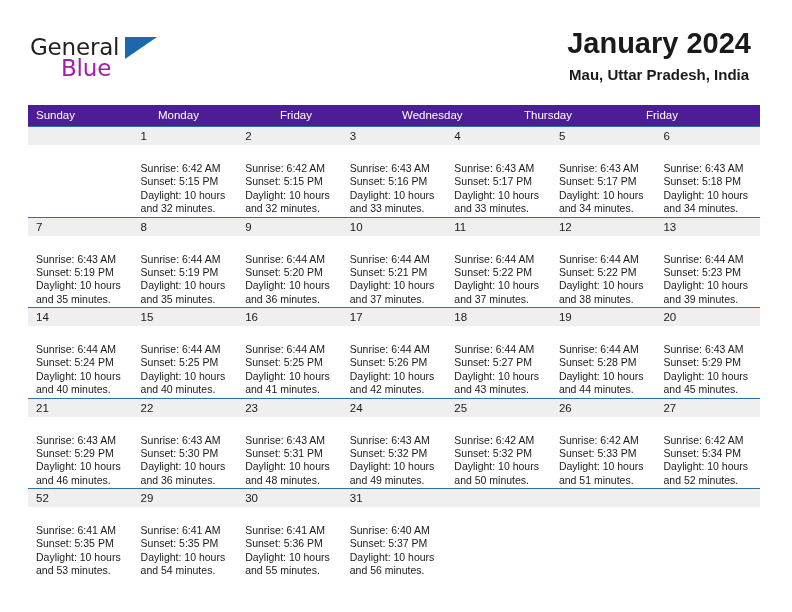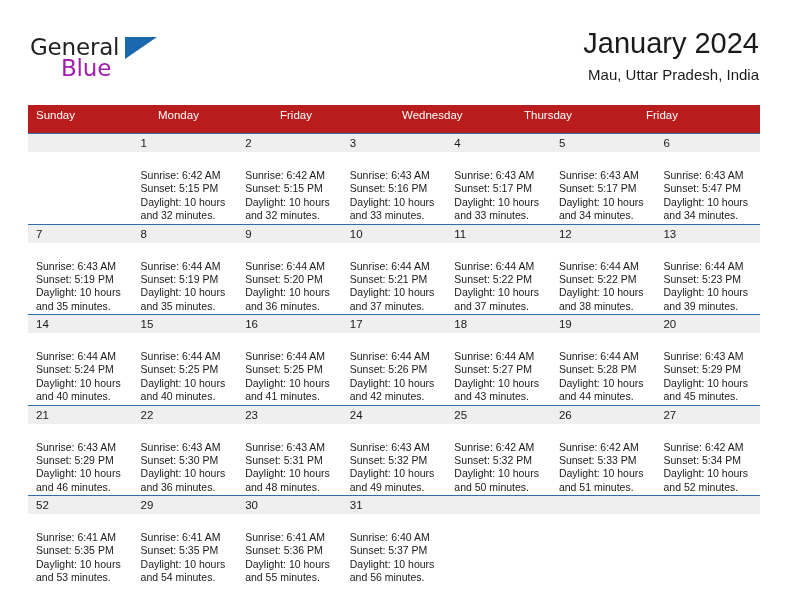--- a/index.html
+++ b/index.html
@@ -59,23 +59,24 @@
     left: 97px;
     top: 3px;
     width: 0;
     height: 0;
     border-left: 32px solid #1b68ae;
     border-bottom: 22px solid transparent;
   }
 
   .title-wrap {
     position: absolute;
-    right: 0;
+    right: 8px;
     top: 0;
-    text-align: right;
+    text-align: center;
+    font-weight: bold;
   }
   .cal-title {
     font-size: 29px;
     color: #1a1a1a;
     line-height: 34px;
     white-space: nowrap;
   }
   .cal-subtitle {
     font-size: 15px;
     color: #1a1a1a;
@@ -86,22 +87,22 @@
 
   
   .calendar {
     position: absolute;
     left: 28px;
     top: 105px;
     width: 732px;
   }
   .dow-row {
     display: flex;
-    background: #b91c1c;
-    height: 28px;
+    background: #4c1d95;
+    height: 21px;
   }
   .dow {
     flex: 1 1 0;
     color: #ffffff;
     font-size: 11.5px;
     line-height: 21px;
     padding-left: 8px;
     box-sizing: border-box;
     white-space: nowrap;
   }
@@ -228,21 +229,21 @@
           <div>Sunrise: 6:43 AM</div>
           <div>Sunset: 5:17 PM</div>
           <div>Daylight: 10 hours</div>
           <div>and 34 minutes.</div>
         </div>
       </div>
       <div class="cell">
         <div class="daynum-band">6</div>
         <div class="info">
           <div>Sunrise: 6:43 AM</div>
-          <div>Sunset: 5:47 PM</div>
+          <div>Sunset: 5:18 PM</div>
           <div>Daylight: 10 hours</div>
           <div>and 34 minutes.</div>
         </div>
       </div>
     </div>
 
     <div class="week">
       <div class="cell">
         <div class="daynum-band">7</div>
         <div class="info">

